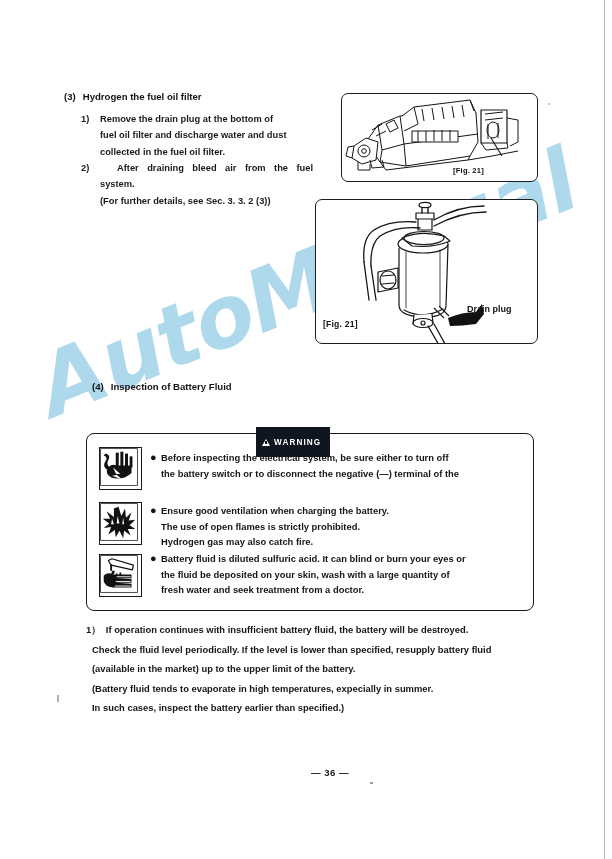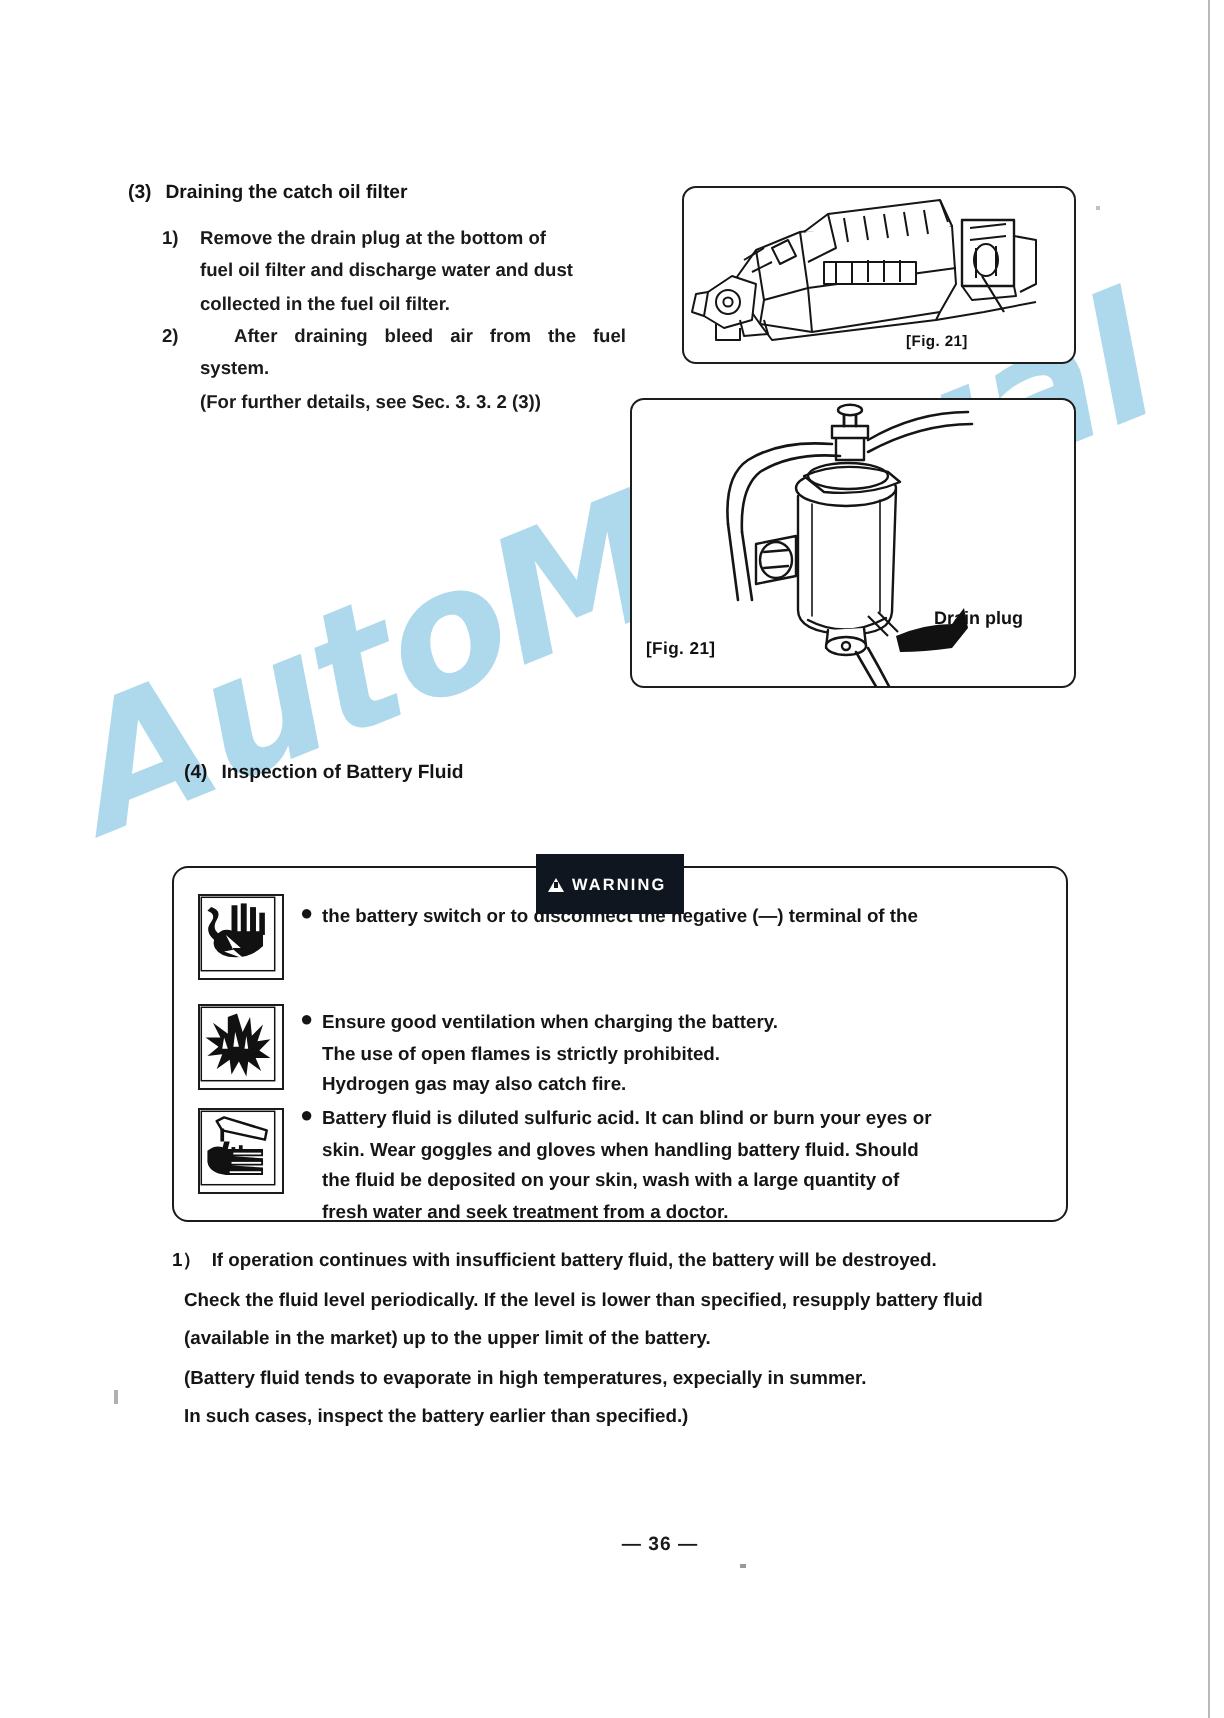--- a/index.html
+++ b/index.html
@@ -143,21 +143,21 @@
     top: 433px;
     width: 446px;
     height: 176px;
     border: 1.4px solid #1b1b1b;
     border-radius: 8px;
     background: transparent;
     z-index: 8;
   }
   .warnbanner {
     position: absolute;
-    left: 268px;
+    left: 256px;
     top: 427px;
     height: 30px;
     background: #10161f;
     color: #ffffff;
     font-size: 8.2px;
     font-weight: 700;
     letter-spacing: 1.1px;
     padding: 0 9px 0 6px;
     display: flex;
     align-items: center;
@@ -259,21 +259,21 @@
 
 <div id="page">
 
   <div class="scan-edge-right"></div>
   <div class="scan-speck"></div>
   <div class="dust-dot" style="left:548px;top:103px;"></div>
   <div class="dust-dot" style="left:322px;top:241px;"></div>
   <div class="dust-dot" style="left:399px;top:337px;width:3px;"></div>
 
   <div class="heading" style="left:64px; top:91px;">
-    <span class="num">(3)</span><span>Draining the catch oil filter</span>
+    <span class="num">(3)</span><span>Hydrogen the fuel oil filter</span>
   </div>
 
   <div class="txt hang" style="left:81px; top:111px;">
     <span class="mark">1)</span>
     <span class="body">Remove the drain plug at the bottom of</span>
     <span class="body">fuel oil filter and discharge water and dust</span>
     <span class="body">collected in the fuel oil filter.</span>
   </div>
 
   <div class="txt hang" style="left:81px; top:160px;">
@@ -421,20 +421,21 @@
         <path d="M10 20 Q13 17 18 19 L34 19 L34 27 Q28 33 19 33 Q11 33 8 28 Q6 24 10 20 Z"></path>
         <path d="M6 6 Q12 8 9 13 Q6 18 11 21 L8 24 Q2 19 6 14 Q9 10 4 8 Z"></path>
         <path d="M14 21 L22 28 L17 28 L24 34 L13 30 L18 29 Z" fill="#fff"></path>
       </g>
       <rect x="0.7" y="0.7" width="39.6" height="39.6" fill="none" stroke="#111" stroke-width="0.8"></rect>
     </svg>
   </div>
   <div class="warn-text" style="left:150px; top:450px;">
     <span class="bullet">●</span>
     <span class="lines">
+      <span style="display:block">Before inspecting the electrical system, be sure either to turn off</span>
       <span style="display:block">the battery switch or to disconnect the negative (—) terminal of the</span>
     </span>
   </div>
 
   <div class="warn-icon" style="left:99px; top:502px;">
     <svg viewBox="0 0 41 41" width="38" height="38" style="display:block;">
       <rect x="0" y="0" width="41" height="41" fill="#fff"></rect>
       <g fill="#111">
         <path d="M20 4 L23 14 L27 6 L28 16 L34 10 L31 19 L38 18 L32 24 L38 28 L30 28 L33 35 L26 30 L25 38 L21 30 L17 37 L16 29 L9 34 L12 26 L4 27 L10 22 L3 17 L11 17 L7 9 L15 15 L15 6 Z"></path>
       </g>
@@ -473,21 +474,20 @@
         <path d="M17 28 L33 28 L33 29 L17 29 Z"></path>
         <path d="M16 33 L33 33 L33 34 L16 34 Z"></path>
       </g>
       <rect x="0.7" y="0.7" width="39.6" height="39.6" fill="none" stroke="#111" stroke-width="0.8"></rect>
     </svg>
   </div>
   <div class="warn-text" style="left:150px; top:551px;">
     <span class="bullet">●</span>
     <span class="lines">
       <span style="display:block">Battery fluid is diluted sulfuric acid. It can blind or burn your eyes or</span>
-      <span style="display:block">skin. Wear goggles and gloves when handling battery fluid. Should</span>
       <span style="display:block">the fluid be deposited on your skin, wash with a large quantity of</span>
       <span style="display:block">fresh water and seek treatment from a  doctor.</span>
     </span>
   </div>
 
   <div class="bottom-block">
     <span class="first"><span>1）</span>&nbsp;&nbsp;<span>If operation continues with insufficient battery fluid, the battery will be destroyed.</span></span>
     <span class="cont">Check the fluid level periodically. If the level is lower than specified, resupply battery fluid</span>
     <span class="cont">(available in the market) up to the upper limit of the battery.</span>
     <span class="cont">(Battery fluid tends to evaporate in high temperatures, expecially in summer.</span>

